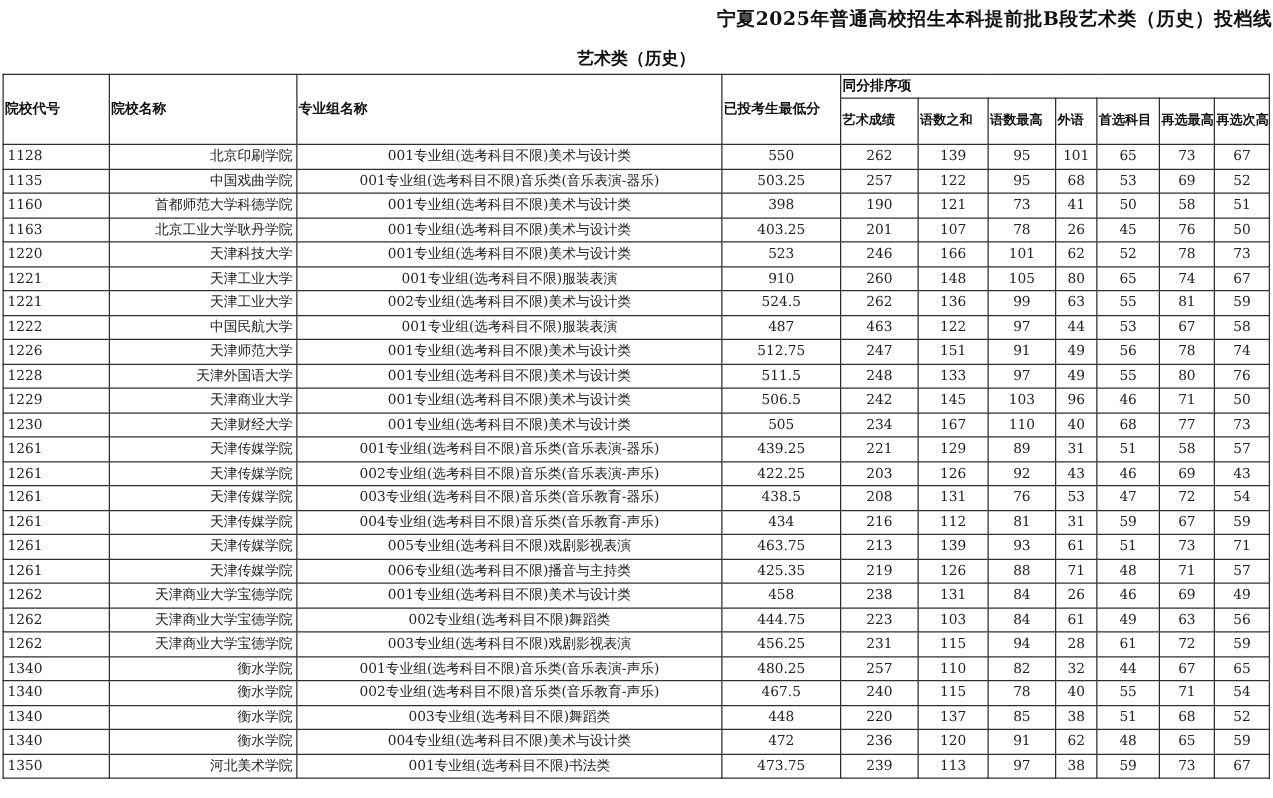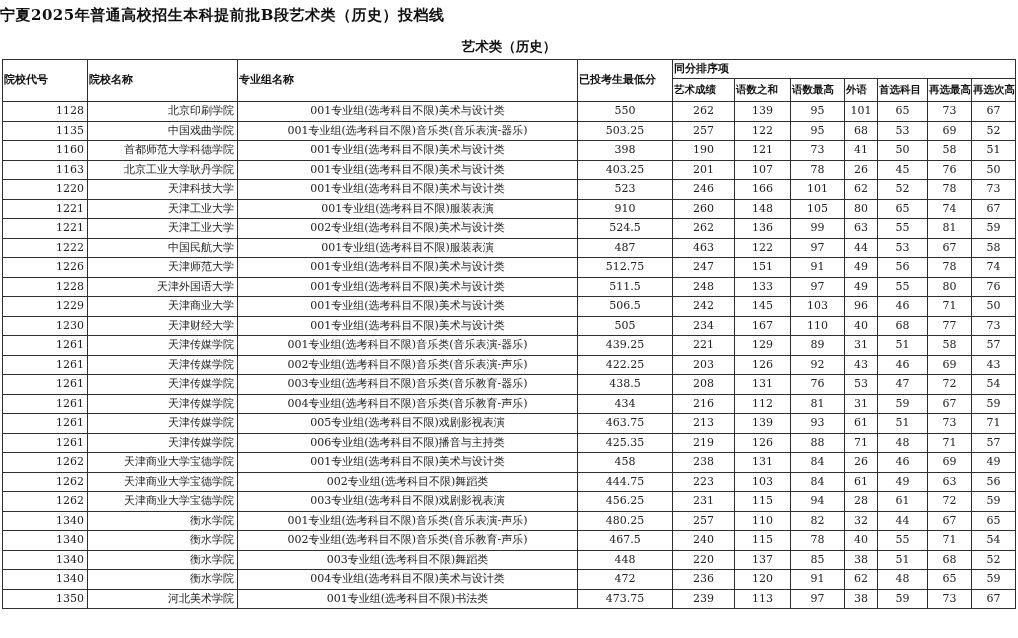--- a/index.html
+++ b/index.html
@@ -11,21 +11,21 @@
     overflow: hidden;
     font-family: "DejaVu Serif", "Liberation Serif", serif;
     color: #1c1c1c;
   }
   .page {
     width: 1018px;
     height: 638px;
     box-sizing: border-box;
   }
   .doc-title {
-    text-align: left;
+    text-align: right;
     font-size: 15px;
     font-weight: bold;
     padding-top: 6px;
     letter-spacing: 0.5px;
     color: #111;
   }
   .doc-subtitle {
     text-align: center;
     font-size: 13.5px;
     font-weight: bold;
@@ -49,23 +49,23 @@
     white-space: nowrap;
     box-sizing: border-box;
   }
   table.score-table th {
     font-weight: bold;
     text-align: left;
     padding: 2px 1px;
     color: #111;
   }
   tr.hdr-top th { height: 19px; }
-  tr.hdr-sub th { height: 23px; font-size: 10.5px; }
+  tr.hdr-sub th { height: 37px; font-size: 10.5px; }
   tbody td { height: 19.5px; color: #222; }
-  td.c0 { text-align: right; }
+  td.c0 { text-align: left; }
   td.c1 { text-align: right; padding-left: 5px; }
   td.c2 { text-align: center; padding-left: 4px; }
   td.c3, td.c4, td.c5, td.c6, td.c7, td.c8, td.c9, td.c10 { text-align: center; }
 </style>
 </head>
 <body>
 
 <div class="page">
 
   <div class="doc-title">宁夏2025年普通高校招生本科提前批B段艺术类（历史）投档线</div>

